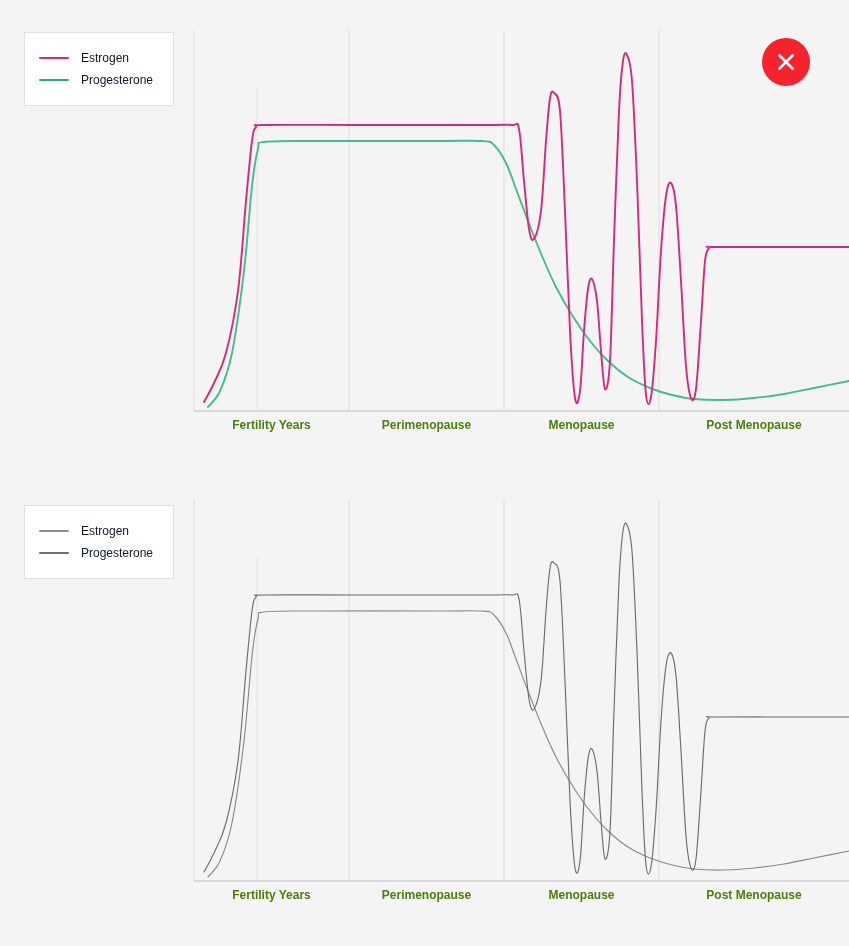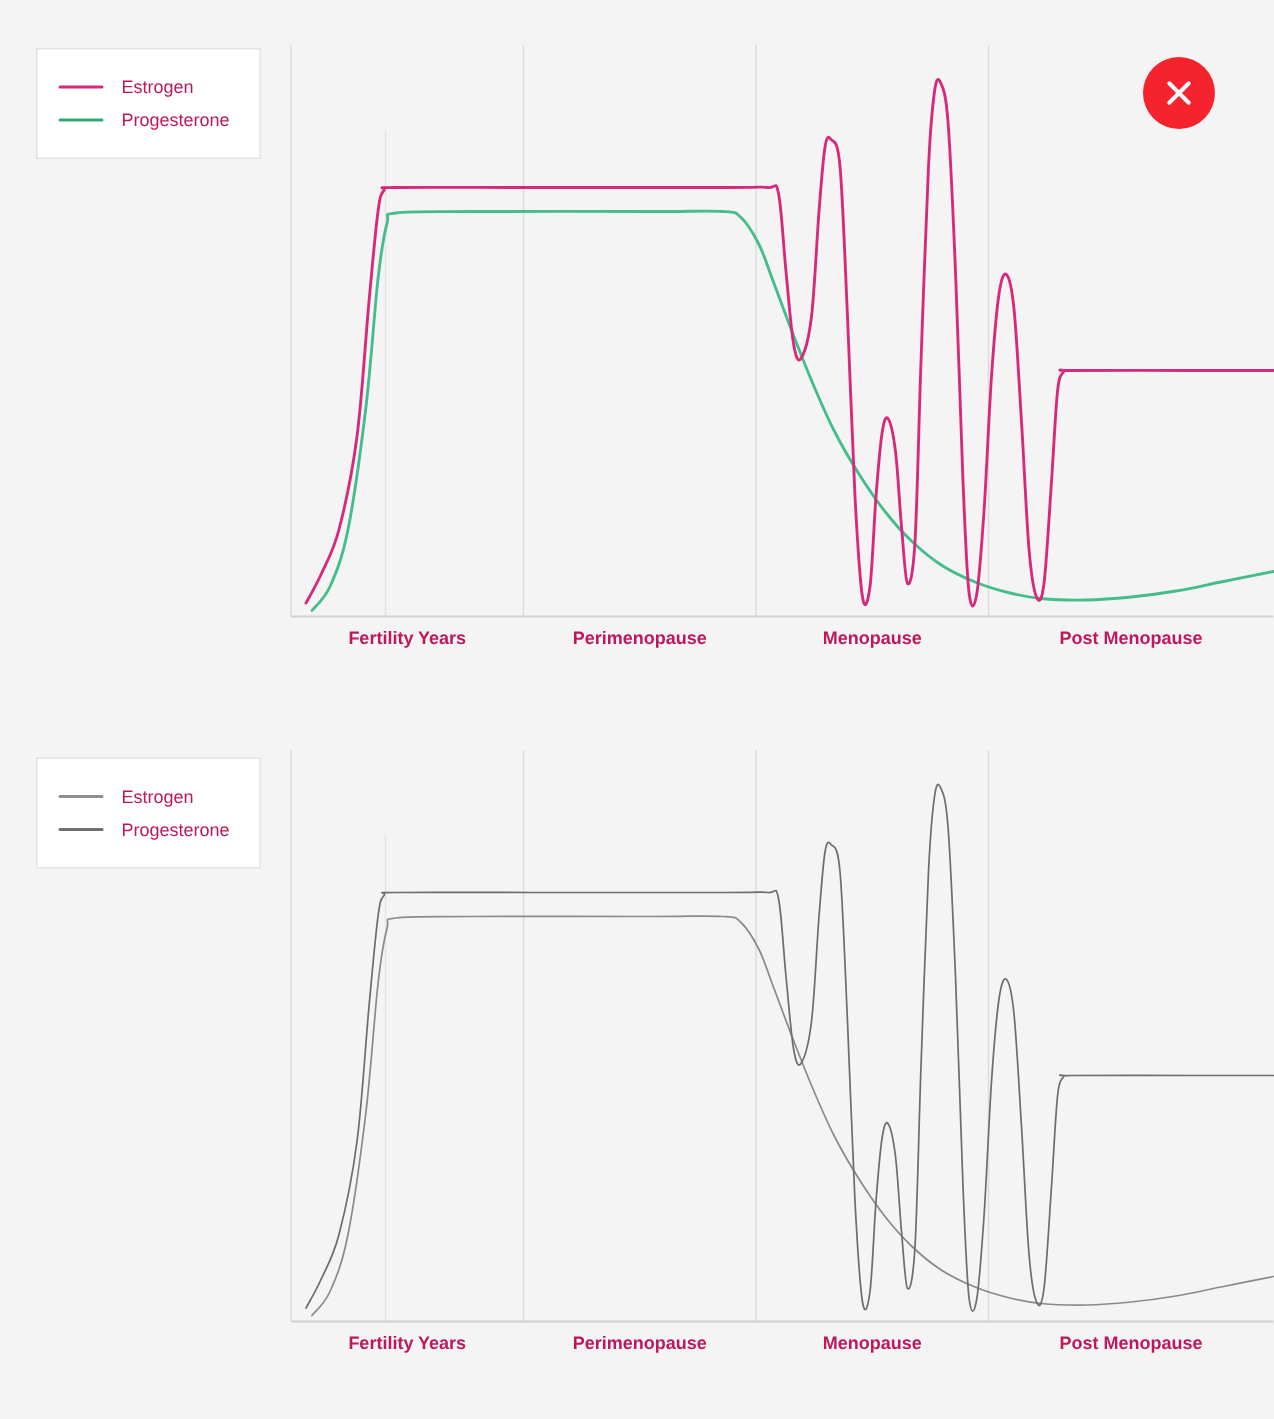--- a/index.html
+++ b/index.html
@@ -47,21 +47,21 @@
   }
   .legend-swatch {
     width: 30px;
     height: 2px;
     flex: none;
     margin-right: 12px;
     border-radius: 1px;
   }
   .legend-label {
     font-size: 12px;
-    color: #be185d;
+    color: #0f172a;
     line-height: 1;
     white-space: nowrap;
   }
 
   
   .plot-wrap {
     position: absolute;
     left: 194px;
     top: 30px;
     width: 655px;
@@ -80,21 +80,21 @@
     left: 194px;
     width: 655px;
     height: 28px;
     top: 418px;
   }
   .axis-label {
     position: absolute;
     top: 0;
     font-size: 12px;
     font-weight: bold;
-    color: #be185d;
+    color: #4d7c0f;
     text-align: right;
     white-space: nowrap;
     transform: translateX(-50%);
     line-height: 14px;
   }
 
   
   #close-button {
     position: absolute;
     left: 762px;

